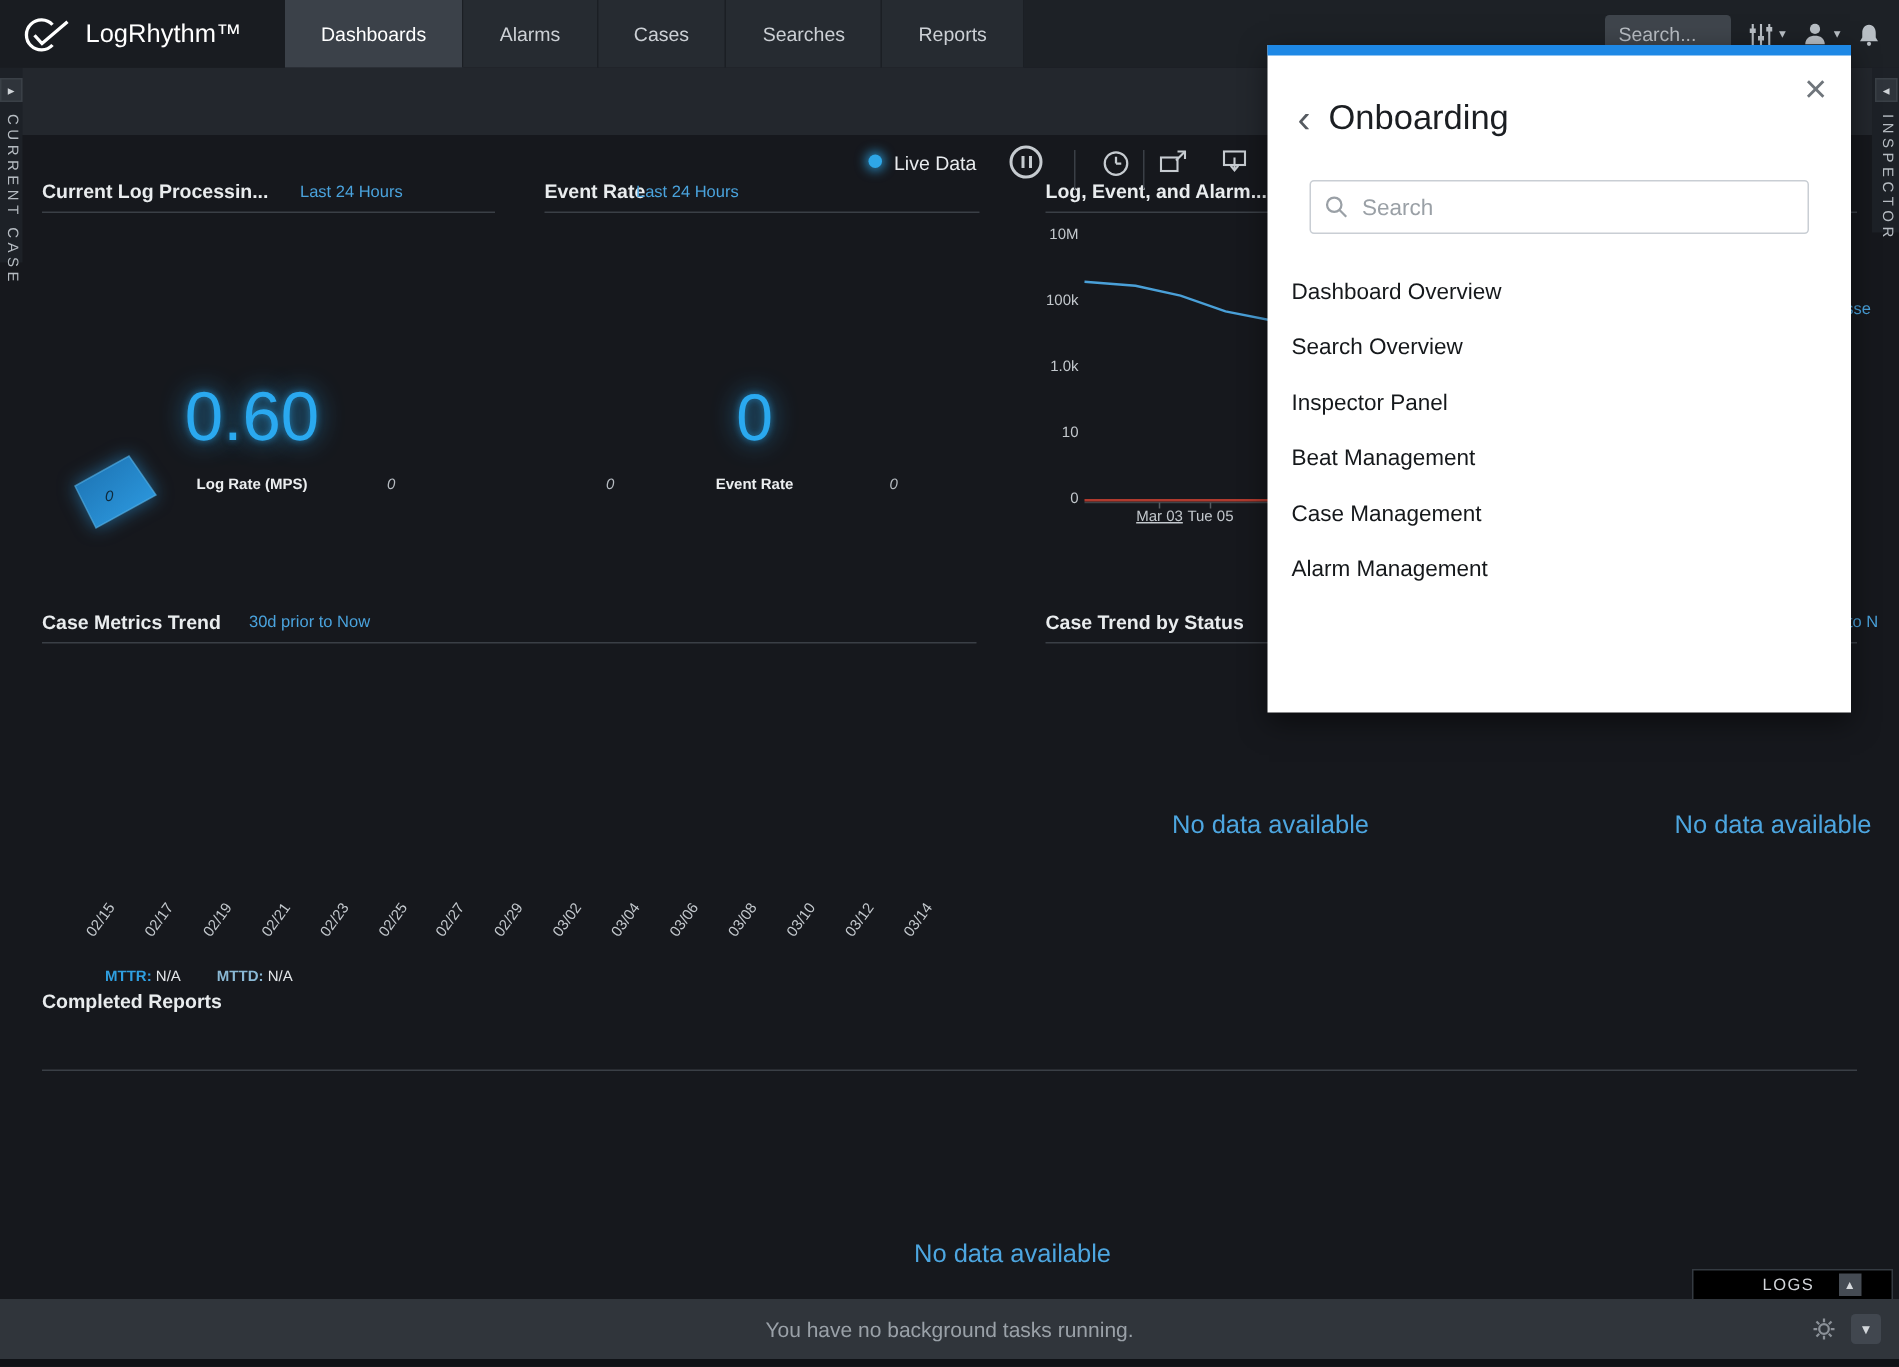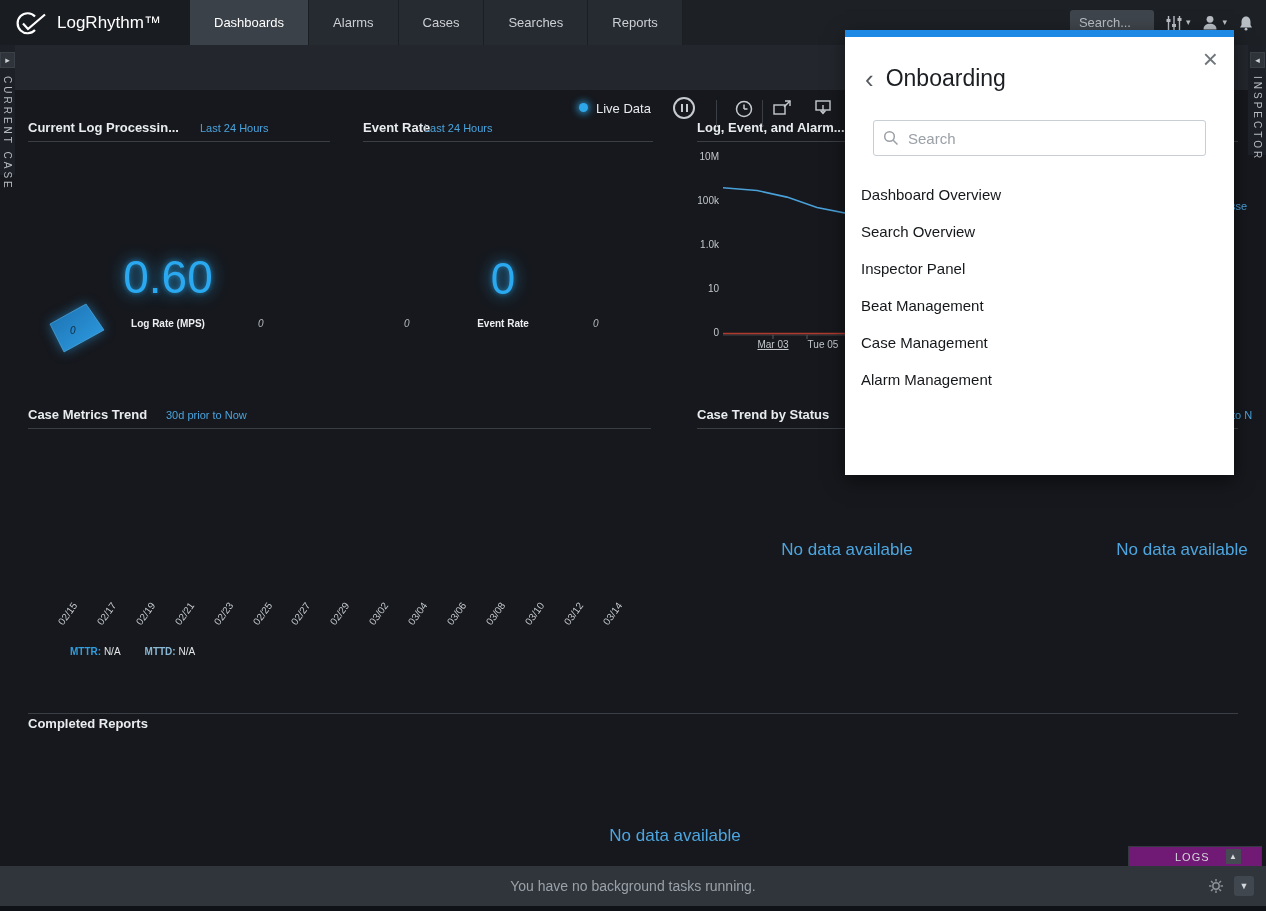--- a/index.html
+++ b/index.html
@@ -50,21 +50,21 @@
   .lea-legend-frag{position:absolute;left:1224px;top:200px;font-size:11px;color:#4aa3dd;cursor:pointer}
 
   .cm-tick{position:absolute;top:598px;width:46px;text-align:right;font-size:10px;color:#c3c8cd;transform:rotate(-54deg);transform-origin:100% 50%}
   .cm-legend{position:absolute;left:70px;top:646px;font-size:10px;display:flex;gap:24px}
   .cm-legend b{font-weight:bold}
   .mttr-l{color:#2f9fe0}
   .mttd-l{color:#8ab8d4}
   .cm-legend span{color:#e4e7ea}
 
   
-  .logs-tab{position:absolute;left:1128px;top:846px;width:134px;height:20px;background:#701a75;border:1px solid #343a41;border-bottom:none;display:flex;align-items:center;z-index:12;cursor:pointer}
+  .logs-tab{position:absolute;left:1128px;top:846px;width:134px;height:20px;background:#000000;border:1px solid #343a41;border-bottom:none;display:flex;align-items:center;z-index:12;cursor:pointer}
   .logs-tab .lbl{margin-left:46px;font-size:11px;letter-spacing:1px;color:#d3d6da}
   .logs-up{margin-left:16px;width:15px;height:15px;background:#454b53;color:#d8dbde;font-size:8px;display:flex;align-items:center;justify-content:center;cursor:pointer}
   .statusbar{position:absolute;left:0;top:866px;width:1266px;height:40px;background:#30353b;z-index:11;display:flex;align-items:center;justify-content:center}
   .statusbar .msg{font-size:14px;color:#9aa1a8}
   .sb-gear{position:absolute;right:42px;top:12px;cursor:pointer}
   .sb-down{position:absolute;right:12px;top:10px;width:20px;height:20px;background:#41474f;border-radius:3px;color:#d3d7db;font-size:9px;display:flex;align-items:center;justify-content:center;cursor:pointer}
   .bottom-strip{position:absolute;left:0;top:906px;width:1266px;height:5px;background:#0f1216}
 
   
   .popup{position:absolute;left:845px;top:30px;width:389px;height:445px;background:#fff;z-index:60;box-shadow:0 6px 18px rgba(0,0,0,.5)}
@@ -211,21 +211,21 @@
   </svg>
   <div>
       <span class="lea-y" style="top: 11px;">10M</span>
       <span class="lea-y" style="top: 55px;">100k</span>
       <span class="lea-y" style="top: 99px;">1.0k</span>
       <span class="lea-y" style="top: 143px;">10</span>
       <span class="lea-y" style="top: 187px;">0</span>
     </div>
   <div>
       <span class="lea-x" style="left: 54px; text-decoration: underline;">Mar 03</span>
-      <span class="lea-x" style="left: 88px; margin-left: 16px;">Tue 05</span>
+      <span class="lea-x" style="left: 88px;">Tue 05</span>
     </div>
 </div>
 <div class="lea-legend-frag">esse</div>
 
 <div class="pt" style="left:28px;top:407px">Case Metrics Trend</div>
 <div class="pr" style="left:166px;top:409px">30d prior to Now</div>
 <div class="hr" style="left:28px;top:428px;width:623px"></div>
 
 <div class="pt" style="left:697px;top:407px">Case Trend by Status</div>
 <div class="pr" style="left:1232px;top:409px">to N</div>
@@ -249,21 +249,21 @@
     <span class="cm-tick" style="left: 573.6px;">03/14</span>
   </div>
 <div class="cm-legend">
   <span><b class="mttr-l">MTTR:</b> <span>N/A</span></span>
   <span><b class="mttd-l">MTTD:</b> <span>N/A</span></span>
 </div>
 
 <div class="nodata" style="left:752px;top:540px;width:190px">No data available</div>
 <div class="nodata" style="left:1087px;top:540px;width:190px">No data available</div>
 
-<div class="pt" style="left:28px;top:716px">Completed Reports</div>
+<div class="pt" style="left:28px;top:660px">Completed Reports</div>
 <div class="hr" style="left:28px;top:713px;width:1210px"></div>
 <div class="nodata" style="left:560px;top:826px;width:230px">No data available</div>
 
 <div class="logs-tab">
   <span class="lbl">LOGS</span>
   <span class="logs-up">
       <span>▲</span>
     </span>
 </div>
 

